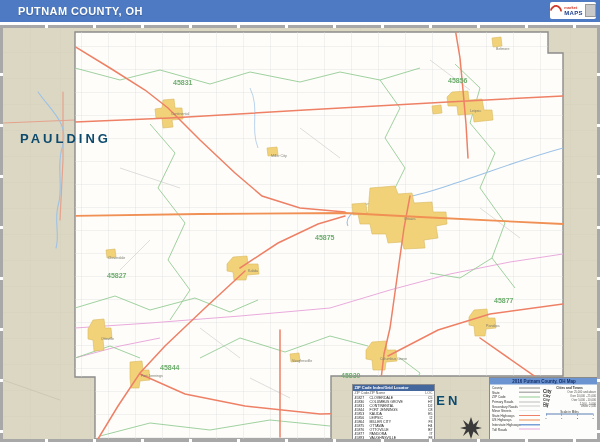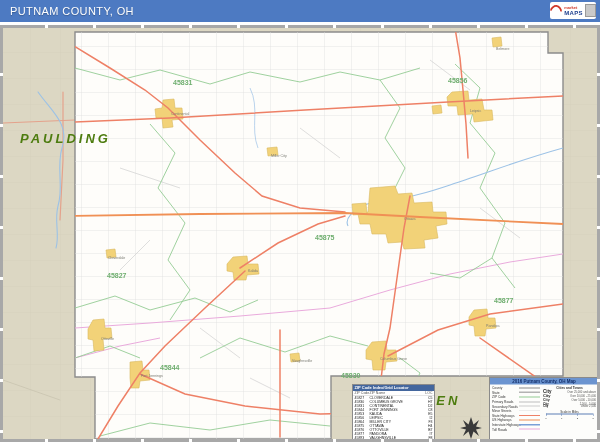--- a/index.html
+++ b/index.html
@@ -7,22 +7,22 @@
     width:600px;height:442px;position:relative;overflow:hidden;
     font-family:"Liberation Sans","DejaVu Sans",sans-serif;
     background:#ffffff;
   }
   
   #header{
     position:absolute;top:0;left:0;width:600px;height:22px;
     background:#4d7ac2;display:flex;align-items:center;
   }
   #header .title{
-    color:#ffffff;font-weight:normal;font-size:11px;letter-spacing:.4px;
-    padding-left:10px;text-shadow:0 1px 1px rgba(0,0,0,.25);
+    color:#ffffff;font-weight:bold;font-size:11px;letter-spacing:.4px;
+    padding-left:18px;text-shadow:0 1px 1px rgba(0,0,0,.25);
   }
   #logo{
     position:absolute;right:4px;top:2px;width:46px;height:17px;background:#ffffff;
     border-radius:2px;display:flex;align-items:center;justify-content:center;gap:2px;
   }
   #logo .swoosh{width:8px;height:8px;border:2px solid #d03a2b;border-bottom-color:transparent;border-left-color:transparent;border-radius:50%;transform:rotate(-40deg);}
   #logo .words{display:flex;flex-direction:column;line-height:1;}
   #logo .w1{font-size:4px;color:#d03a2b;font-weight:bold;}
   #logo .w2{font-size:6px;color:#1d3f8f;font-weight:bold;letter-spacing:.3px;}
   #logo .pad{width:9px;height:11px;background:#c9c9c9;border:1px solid #9a9a9a;}
@@ -33,21 +33,21 @@
      background:repeating-linear-gradient(90deg,#a8a8a8 0 45px,#ffffff 45px 48px);}
   #f-bot{bottom:0;left:0;width:600px;height:3px;
      background:repeating-linear-gradient(90deg,#a8a8a8 0 45px,#ffffff 45px 48px);}
   #f-left{top:0;left:0;width:3px;height:417px;
      background:repeating-linear-gradient(180deg,#a8a8a8 0 48px,#ffffff 48px 51px);}
   #f-right{top:0;right:0;width:3px;height:417px;
      background:repeating-linear-gradient(180deg,#a8a8a8 0 48px,#ffffff 48px 51px);}
   #map svg{position:absolute;top:3px;left:3px;}
   
   #labels{position:absolute;top:0;left:0;width:600px;height:442px;z-index:10;pointer-events:none;}
-  .county-label{position:absolute;color:#4d7c0f;font-weight:bold;white-space:nowrap;font-style:italic;}
+  .county-label{position:absolute;color:#0c4a6e;font-weight:bold;white-space:nowrap;}
   .zip-label{position:absolute;color:#6fae6f;font-weight:bold;font-size:7px;white-space:nowrap;}
   .town-label{position:absolute;color:#7a7a72;font-size:8px;transform:scale(.45);transform-origin:left top;white-space:nowrap;}
   
   #zip-table{
     position:absolute;left:352px;top:384px;width:81px;height:54px;z-index:20;
     background:#ffffff;border:1px solid #8a8a8a;overflow:hidden;
   }
   #zip-table .inner{width:162px;transform:scale(.5);transform-origin:0 0;}
   #zt-title{background:#44679e;color:#ffffff;font-size:8px;font-weight:bold;
     height:12px;line-height:12px;padding-left:3px;white-space:nowrap;}

